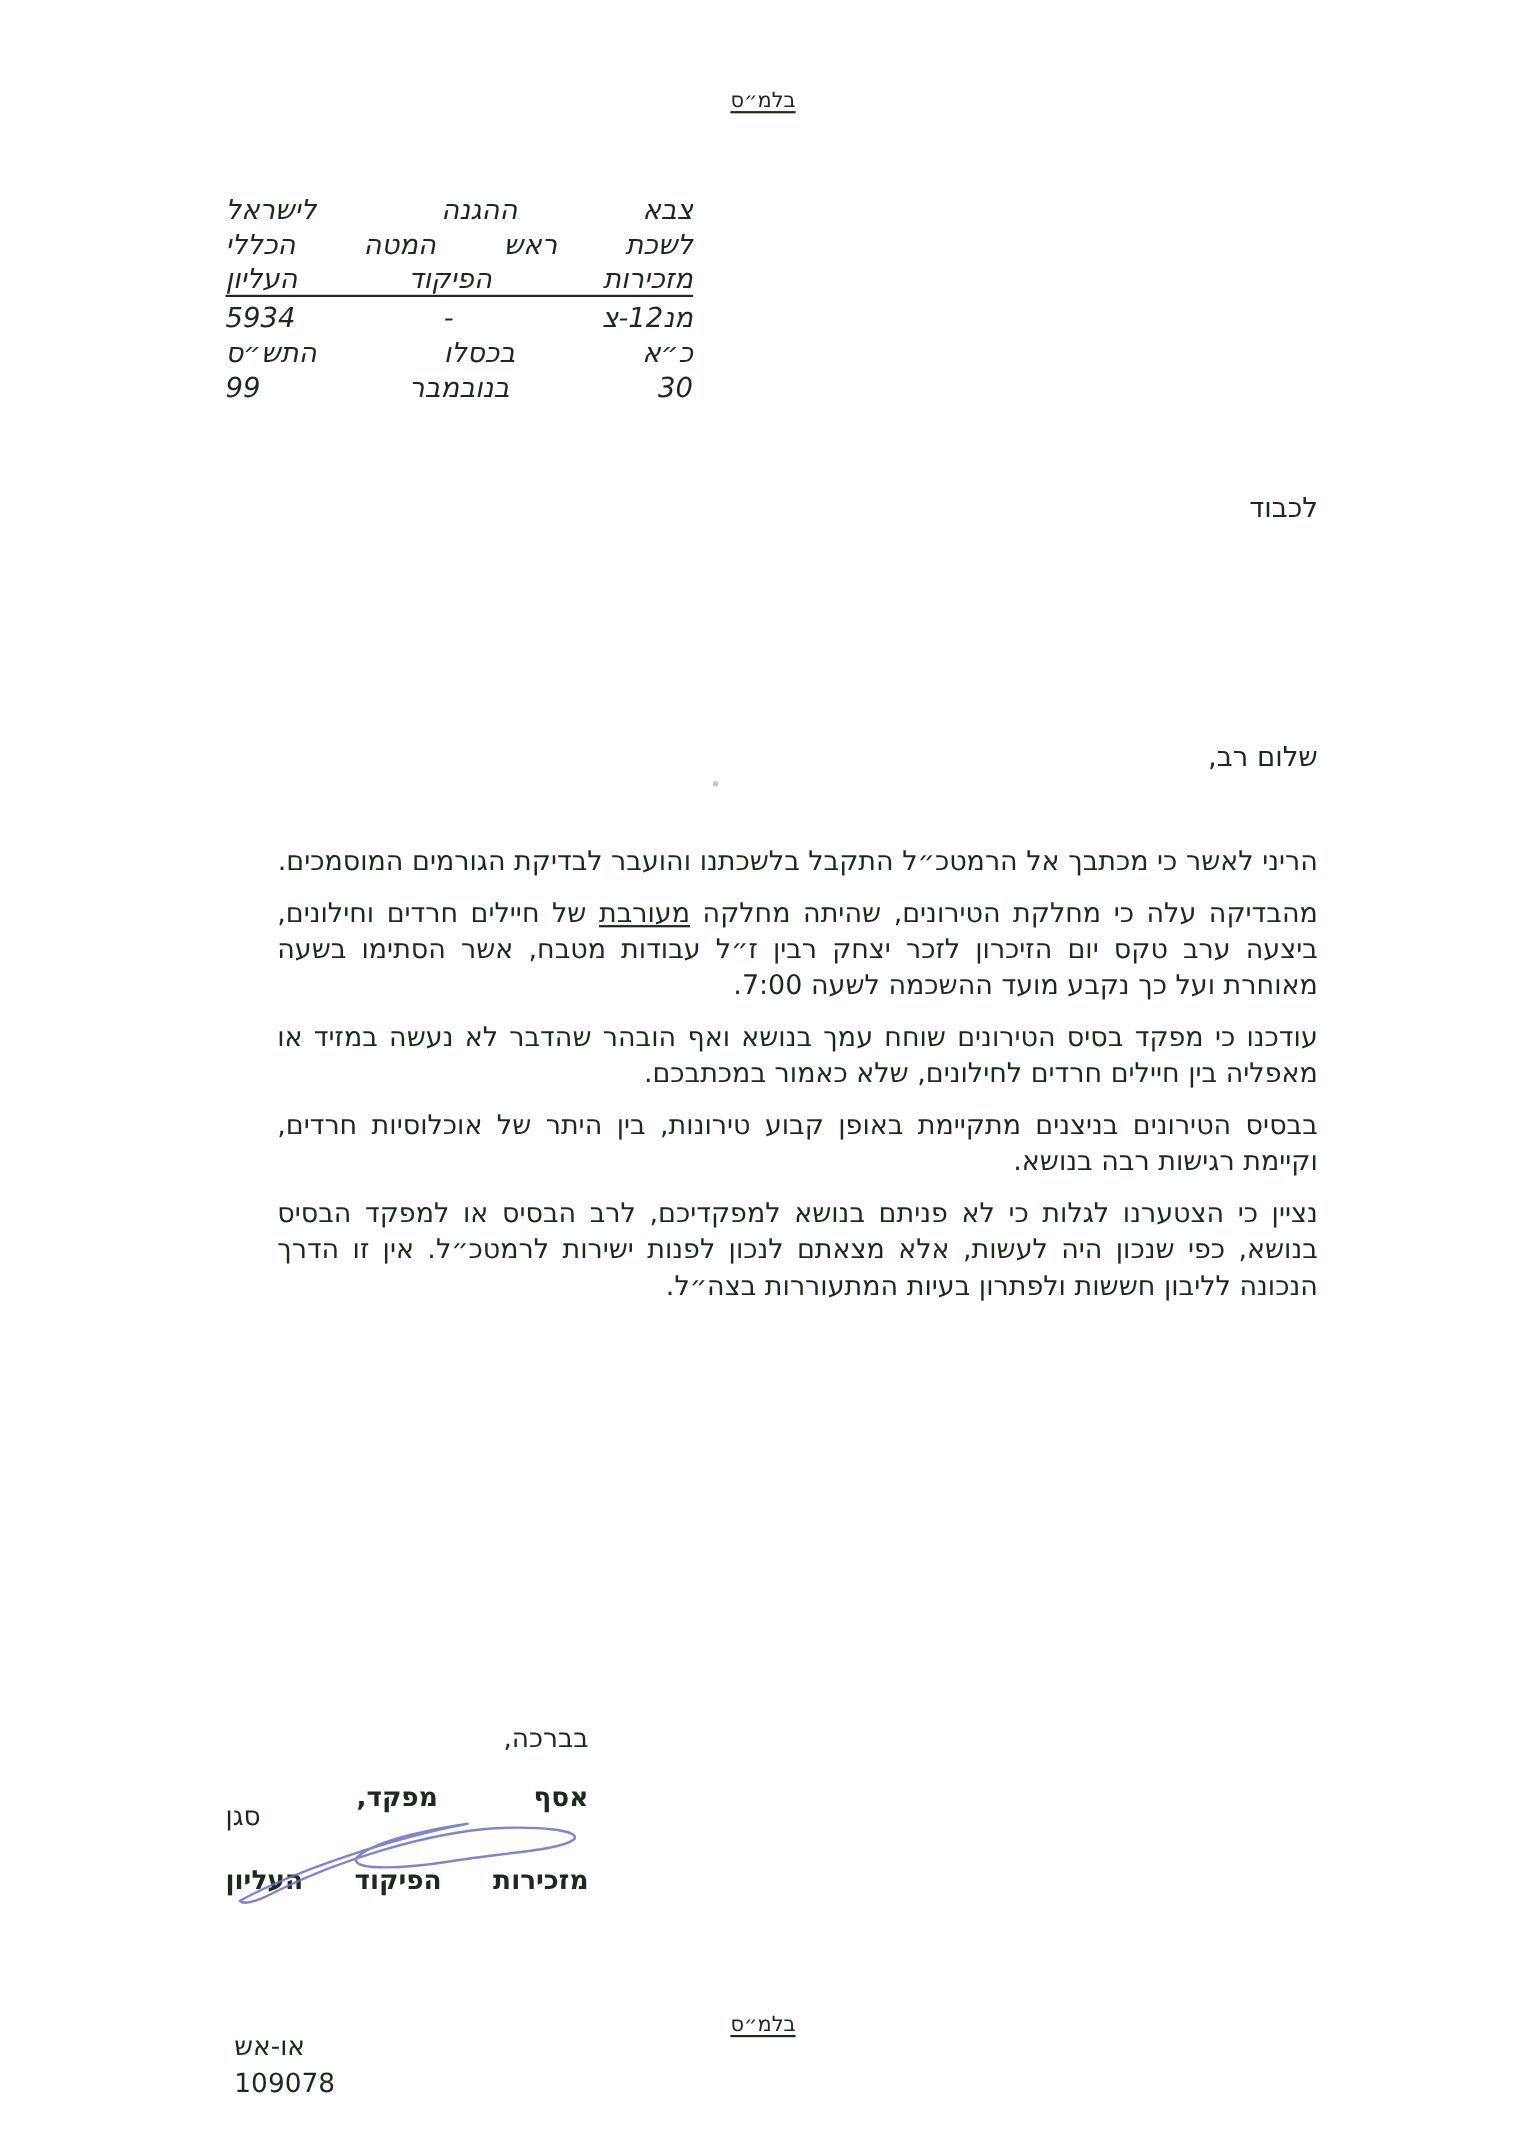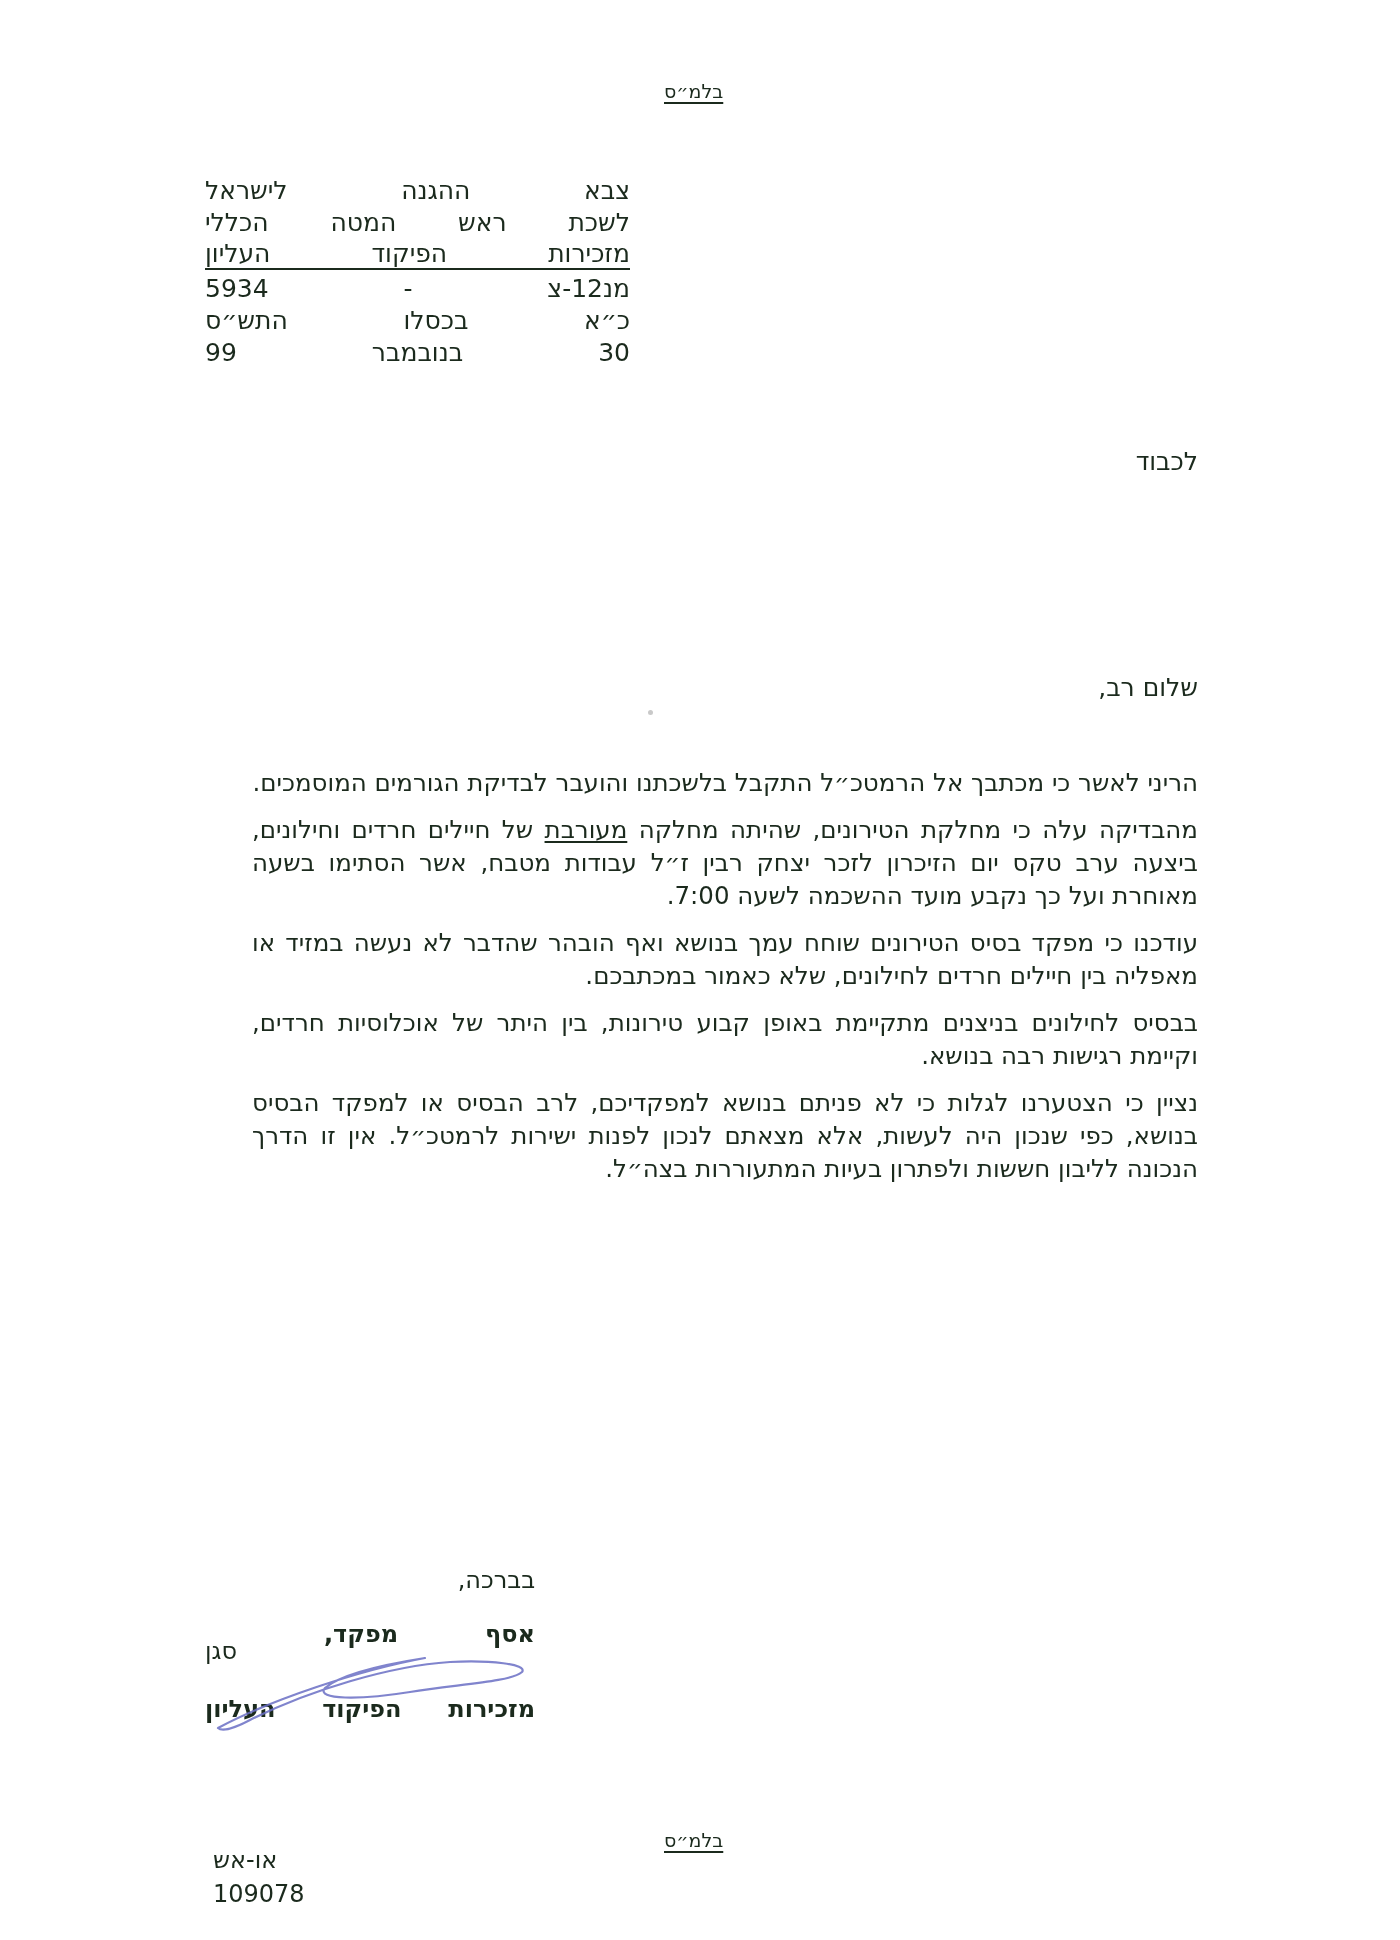--- a/index.html
+++ b/index.html
@@ -15,21 +15,21 @@
     font-size: 19px; text-decoration: underline; text-underline-offset: 4px;
     text-decoration-thickness: 2px; white-space: nowrap; margin-top: 16px;
   }
   
   .header {
     left: 205px; top: 175px; width: 425px;
     font-size: 25px; line-height: 32px;
   }
   .hrow { display: flex; justify-content: space-between; direction: rtl; white-space: nowrap; }
   .hrow.underline { border-bottom: 2px solid #1b2a1d; line-height: 29px; margin-bottom: 3px; }
-  .hcell { flex: 0 0 auto; }
+  .hcell { flex: 0 0 auto; font-style: italic; }
   .salutation-to { right: 202px; top: 447px; font-size: 25px; }
   .greeting { right: 202px; top: 673px; font-size: 25px; }
   .body-text {
     left: 252px; width: 946px; top: 766px;
     font-size: 24.5px; line-height: 33px; text-align: justify;
     text-align-last: right;
   }
   .body-text p { margin: 0 0 14px 0; }
   .body-text u { text-decoration-thickness: 2px; text-underline-offset: 3px; }
   .sig-block { left: 205px; top: 1560px; width: 330px; font-size: 24px; }
@@ -84,21 +84,21 @@
 <div class="abs rtl salutation-to">לכבוד</div>
 
 <div class="abs stray" style="left:648px; top:710px;"></div>
 
 <div class="abs rtl greeting">שלום רב,</div>
 
 <div class="abs rtl body-text">
   <p>הריני לאשר כי מכתבך אל הרמטכ״ל התקבל בלשכתנו והועבר לבדיקת הגורמים המוסמכים.</p>
   <p><span>מהבדיקה עלה כי מחלקת הטירונים, שהיתה מחלקה </span><u>מעורבת</u><span> של חיילים חרדים וחילונים, ביצעה ערב טקס יום הזיכרון לזכר יצחק רבין ז״ל עבודות מטבח, אשר הסתימו בשעה מאוחרת ועל כך נקבע מועד ההשכמה לשעה 7:00.</span></p>
   <p>עודכנו כי מפקד בסיס הטירונים שוחח עמך בנושא ואף הובהר שהדבר לא נעשה במזיד או מאפליה בין חיילים חרדים לחילונים, שלא כאמור במכתבכם.</p>
-  <p>בבסיס לחילונים בניצנים מתקיימת באופן קבוע טירונות, בין היתר של אוכלוסיות חרדים, וקיימת רגישות רבה בנושא.</p>
+  <p>בבסיס הטירונים בניצנים מתקיימת באופן קבוע טירונות, בין היתר של אוכלוסיות חרדים, וקיימת רגישות רבה בנושא.</p>
   <p>נציין כי הצטערנו לגלות כי לא פניתם בנושא למפקדיכם, לרב הבסיס או למפקד הבסיס בנושא, כפי שנכון היה לעשות, אלא מצאתם לנכון לפנות ישירות לרמטכ״ל. אין זו הדרך הנכונה לליבון חששות ולפתרון בעיות המתעוררות בצה״ל.</p>
 </div>
 
 <div class="abs sig-block">
   <div class="rtl closing">בברכה,</div>
   <div class="sig-name">
     <span>אסף</span>
     <span>מפקד,</span>
     <span class="rank">סגן</span>
   </div>

